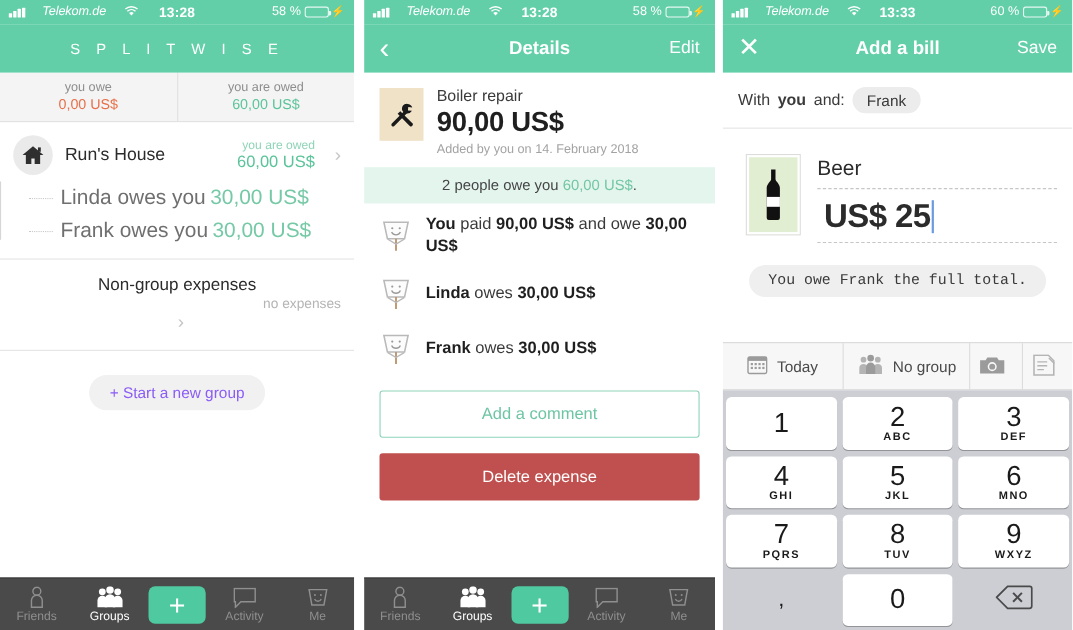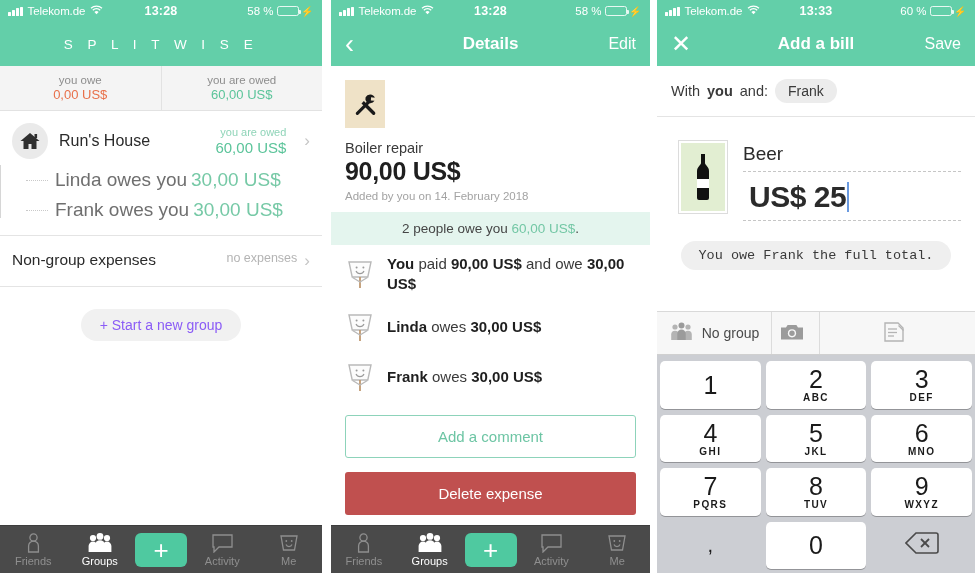--- a/index.html
+++ b/index.html
@@ -15,21 +15,21 @@
   .p2 { width:319px; }
   .gap2 { width:7px; background:#fff; height:573px; flex:none; }
   .p3 { width:318px; }
 
   
   .statusbar {
     height:22px; background:#63cfa9; color:#fff;
     display:flex; align-items:center; padding:0 8px;
     font-size:12px; position:relative;
   }
-  .sb-left { display:flex; align-items:center; gap:5px; }
+  .sb-left { display:flex; align-items:center; gap:16px;font-style:italic; }
   .sig { display:flex; align-items:flex-end; gap:1.5px; height:9px; }
   .sig i { width:2.5px; background:#fff; display:block; border-radius:.5px; }
   .sig i:nth-child(1){height:4px}.sig i:nth-child(2){height:6px}
   .sig i:nth-child(3){height:8px}.sig i:nth-child(4){height:9px}
   .carrier { font-size:11.5px; letter-spacing:-.1px; }
   .wifi { font-size:12px; line-height:1; }
   .sb-time {
     position:absolute; left:0; right:0; text-align:center;
     font-size:12.5px; font-weight:bold; letter-spacing:.2px;
   }
@@ -101,22 +101,23 @@
     width:22px; border-top:1px dotted #c9c9c9; margin-right:7px; flex:none;
   }
   .vline {
     position:absolute; left:0; top:0; bottom:17px; width:1px;
     background:#d6d6d6;
   }
   .sub-amt { color:#76c9a6; margin-left:4px; }
 
   .divline { height:1px; background:#e4e4e4; }
   .nongroup {
-    display:flex; padding:15px 12px; font-size:15.5px;
+    display:flex; align-items:center; padding:15px 12px; font-size:15.5px;
     color:#2b2b2b;
+    flex-direction:column;
   }
   .ng-right { margin-left:auto; font-size:12.5px; color:#b4b4b4; }
 
   .newgroup-wrap { display:flex; justify-content:center; margin-top:22px; }
   .newgroup {
     background:#f1f1f1; border-radius:16px; padding:8px 19px;
     font-size:14px; color:#8b5cf6;
   }
 
   
@@ -132,21 +133,21 @@
   .tab.active { color:#fff; }
   .tab .ic { height:21px; display:flex; align-items:flex-end; }
   .addbtn {
     width:52px; height:34px; background:#4fc9a0; border-radius:6px;
     display:flex; align-items:center; justify-content:center;
     flex:none; margin:0 2px;
   }
   .plus { color:#fff; font-size:26px; line-height:1; font-weight:300; }
 
   
-  .exp-head { display:flex; padding:14px 14px 10px 14px; gap:12px;flex-direction:column; }
+  .exp-head { display:flex; padding:14px 14px 10px 14px; gap:12px; }
   .exp-ic {
     width:40px; height:48px; background:#efe2c7; flex:none;
     display:flex; align-items:center; justify-content:center;
   }
   .exp-title { font-size:14.5px; color:#3a3a3a; }
   .exp-amt { font-size:25px; font-weight:bold; color:#1f1f1f; margin-top:1px; letter-spacing:-.3px;}
   .exp-meta { font-size:11.5px; color:#a3a3a3; margin-top:4px; }
 
   .owebar {
     background:#e4f5ee; text-align:center; padding:9px 0;
@@ -590,20 +591,39 @@
           <span class="caret"></span>
         </div>
       </div>
     </div>
 
     <div class="owe-pill-wrap">
       <div class="owe-pill">You owe Frank the full total.</div>
     </div>
 
     <div class="optbar">
+      <div class="opt o1">
+        <span>
+          <svg width="19" height="19" viewBox="0 0 19 19">
+              <rect x="1" y="2.5" width="17" height="15" rx="1.5" stroke="#9b9b9b" stroke-width="1.3" fill="none"></rect>
+              <rect x="1" y="2.5" width="17" height="3.6" fill="#9b9b9b"></rect>
+              <g fill="#9b9b9b">
+                <rect x="3.5" y="8" width="2" height="2"></rect>
+                <rect x="7" y="8" width="2" height="2"></rect>
+                <rect x="10.5" y="8" width="2" height="2"></rect>
+                <rect x="14" y="8" width="2" height="2"></rect>
+                <rect x="3.5" y="11.5" width="2" height="2"></rect>
+                <rect x="7" y="11.5" width="2" height="2"></rect>
+                <rect x="10.5" y="11.5" width="2" height="2"></rect>
+                <rect x="14" y="11.5" width="2" height="2"></rect>
+              </g>
+            </svg>
+        </span>
+        <span>Today</span>
+      </div>
       <div class="opt o2">
         <span>
           <svg width="25" height="19" viewBox="0 0 25 19">
               <circle cx="6" cy="5" r="2.6" fill="#b4b4b4"></circle>
               <path d="M2.2 18v-5.4a3.8 3.8 0 0 1 7.6 0V18z" fill="#b4b4b4"></path>
               <circle cx="19" cy="5" r="2.6" fill="#b4b4b4"></circle>
               <path d="M15.2 18v-5.4a3.8 3.8 0 0 1 7.6 0V18z" fill="#b4b4b4"></path>
               <circle cx="12.5" cy="3.6" r="3" fill="#9b9b9b"></circle>
               <path d="M8.3 18v-6.2a4.2 4.2 0 0 1 8.4 0V18z" fill="#9b9b9b"></path>
             </svg>

